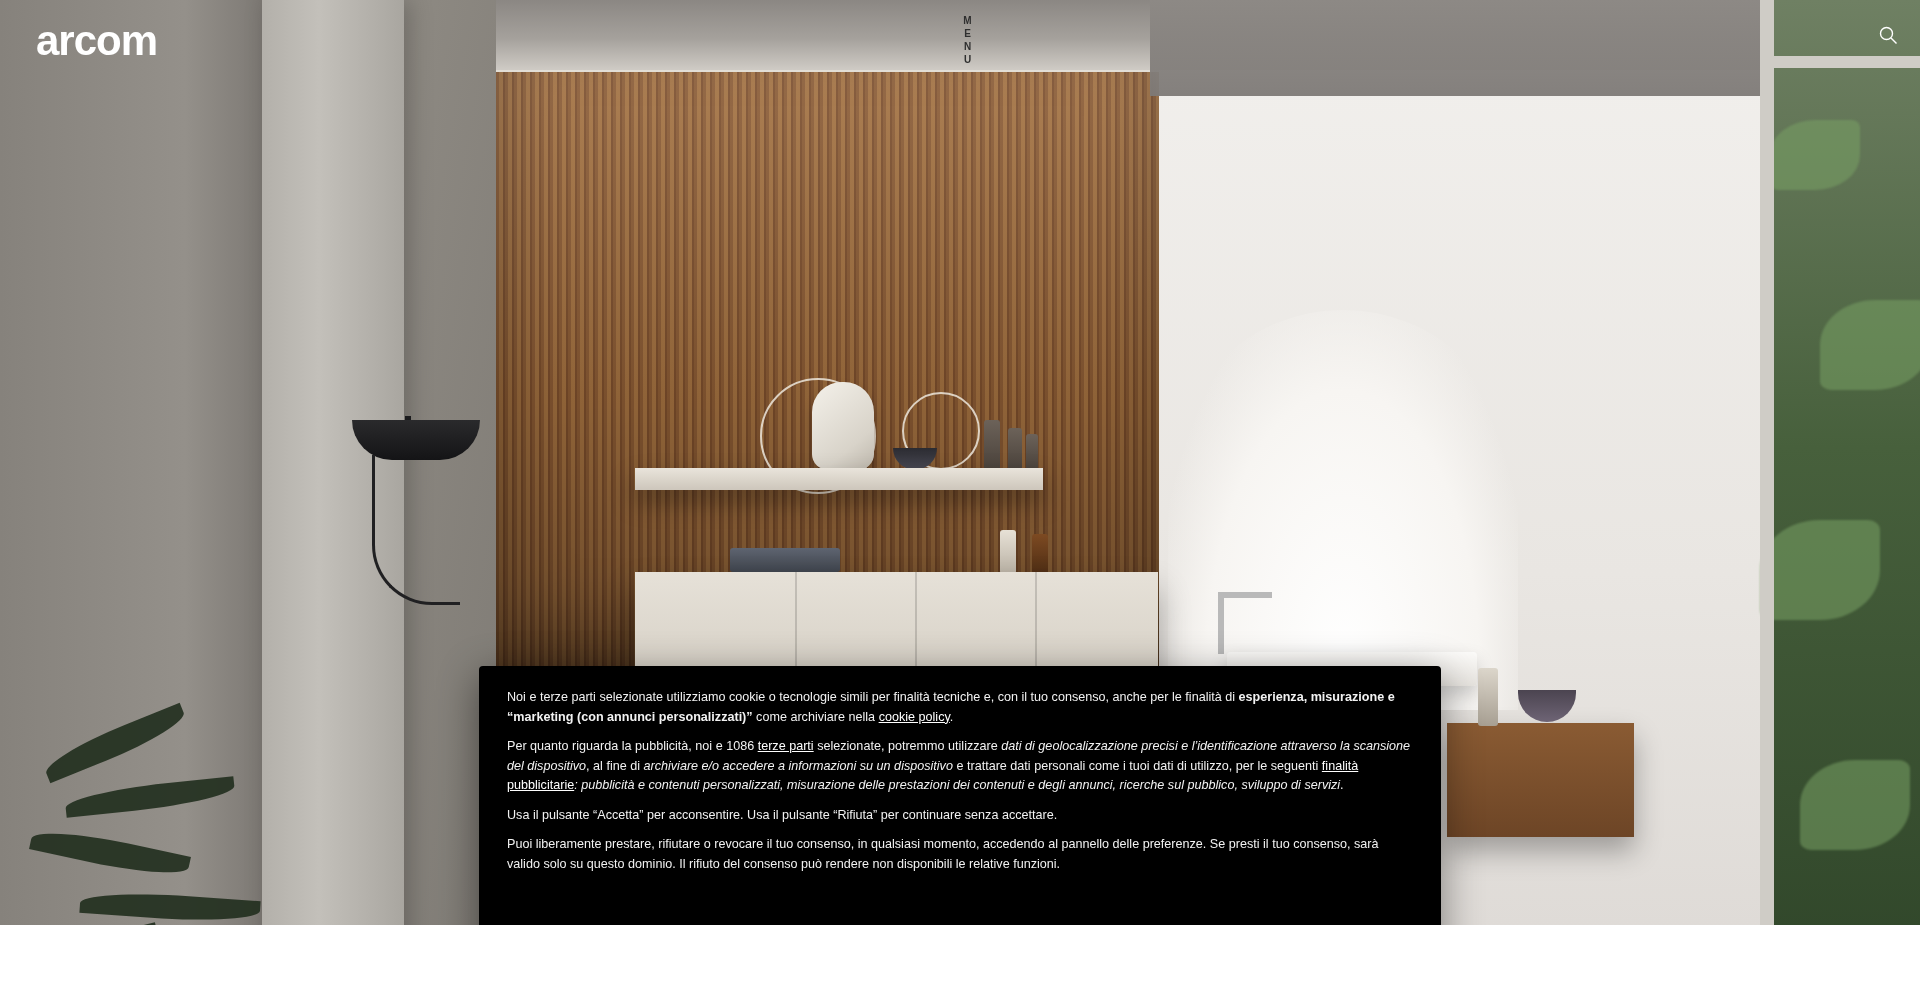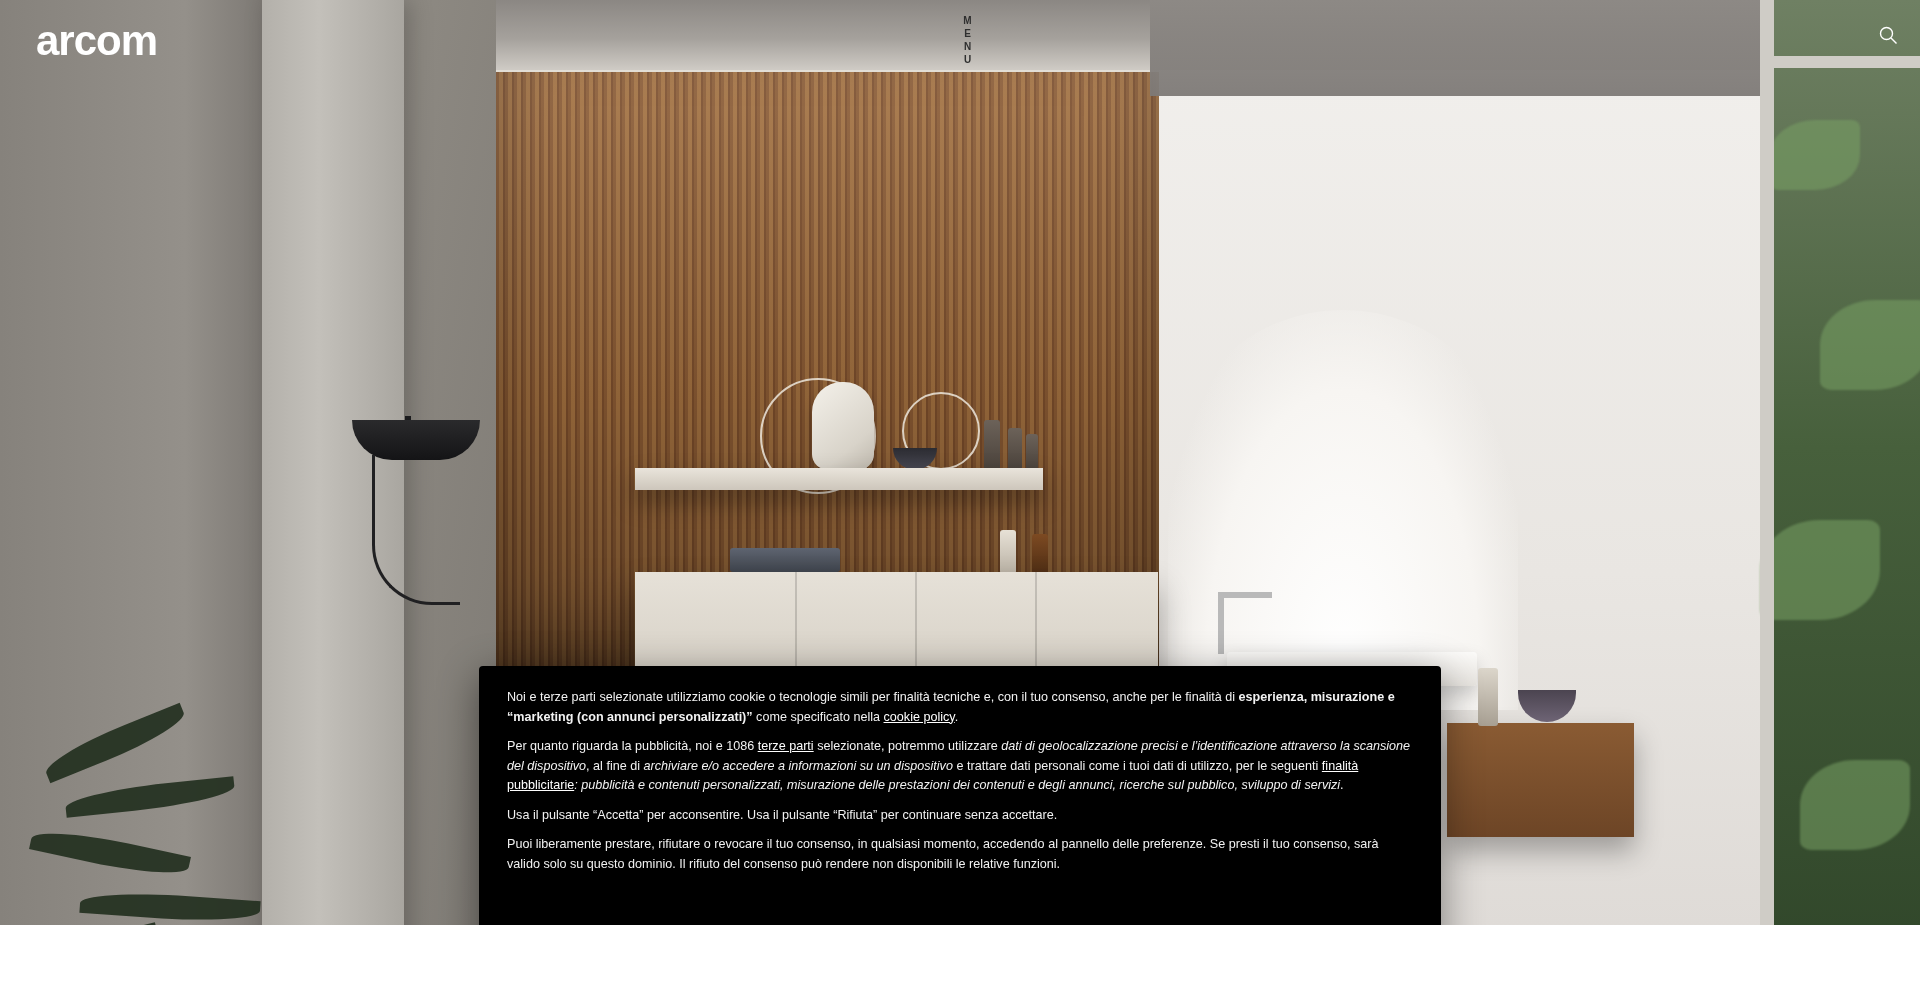--- a/index.html
+++ b/index.html
@@ -439,21 +439,21 @@
       <circle cx="8.5" cy="8.5" r="6"></circle>
       <line x1="13" y1="13" x2="18.5" y2="18.5"></line>
     </svg>
   </div>
 
   <div class="hero-text">Il bagno si veste di eleganza e intimita</div>
   <div class="scroll-hint">C</div>
 
   <div class="cookie">
 
-    <p><span>Noi e terze parti selezionate utilizziamo cookie o tecnologie simili per finalità tecniche e, con il tuo consenso, anche per le finalità di </span><span class="b">esperienza, misurazione e “marketing (con annunci personalizzati)”</span><span> come specificato nella </span><span class="lnk">cookie policy</span><span>.</span></p>
+    <p><span>Noi e terze parti selezionate utilizziamo cookie o tecnologie simili per finalità tecniche e, con il tuo consenso, anche per le finalità di </span><span class="b">esperienza, misurazione e “marketing (con annunci personalizzati)”</span><span> come archiviare nella </span><span class="lnk">cookie policy</span><span>.</span></p>
 
     <p><span>Per quanto riguarda la pubblicità, noi e </span><span>1086</span><span> </span><span class="lnk">terze parti</span><span> selezionate, potremmo utilizzare </span><span class="i">dati di geolocalizzazione precisi e l’identificazione attraverso la scansione del dispositivo</span><span>, al fine di </span><span class="i">archiviare e/o accedere a informazioni su un dispositivo</span><span> e trattare dati personali come i tuoi dati di utilizzo, per le seguenti </span><span class="lnk">finalità pubblicitarie</span><span class="i">: pubblicità e contenuti personalizzati, misurazione delle prestazioni dei contenuti e degli annunci, ricerche sul pubblico, sviluppo di servizi</span><span>.</span></p>
 
     <p>Usa il pulsante “Accetta” per acconsentire. Usa il pulsante “Rifiuta” per continuare senza accettare.</p>
     <p>Puoi liberamente prestare, rifiutare o revocare il tuo consenso, in qualsiasi momento, accedendo al pannello delle preferenze. Se presti il tuo consenso, sarà valido solo su questo dominio. Il rifiuto del consenso può rendere non disponibili le relative funzioni.</p>
 
     <div class="cookie-actions">
       <div class="btn-right-group">
         <button class="btn btn-reject">Accetta</button>
         <button class="btn btn-accept">Scopri</button>

